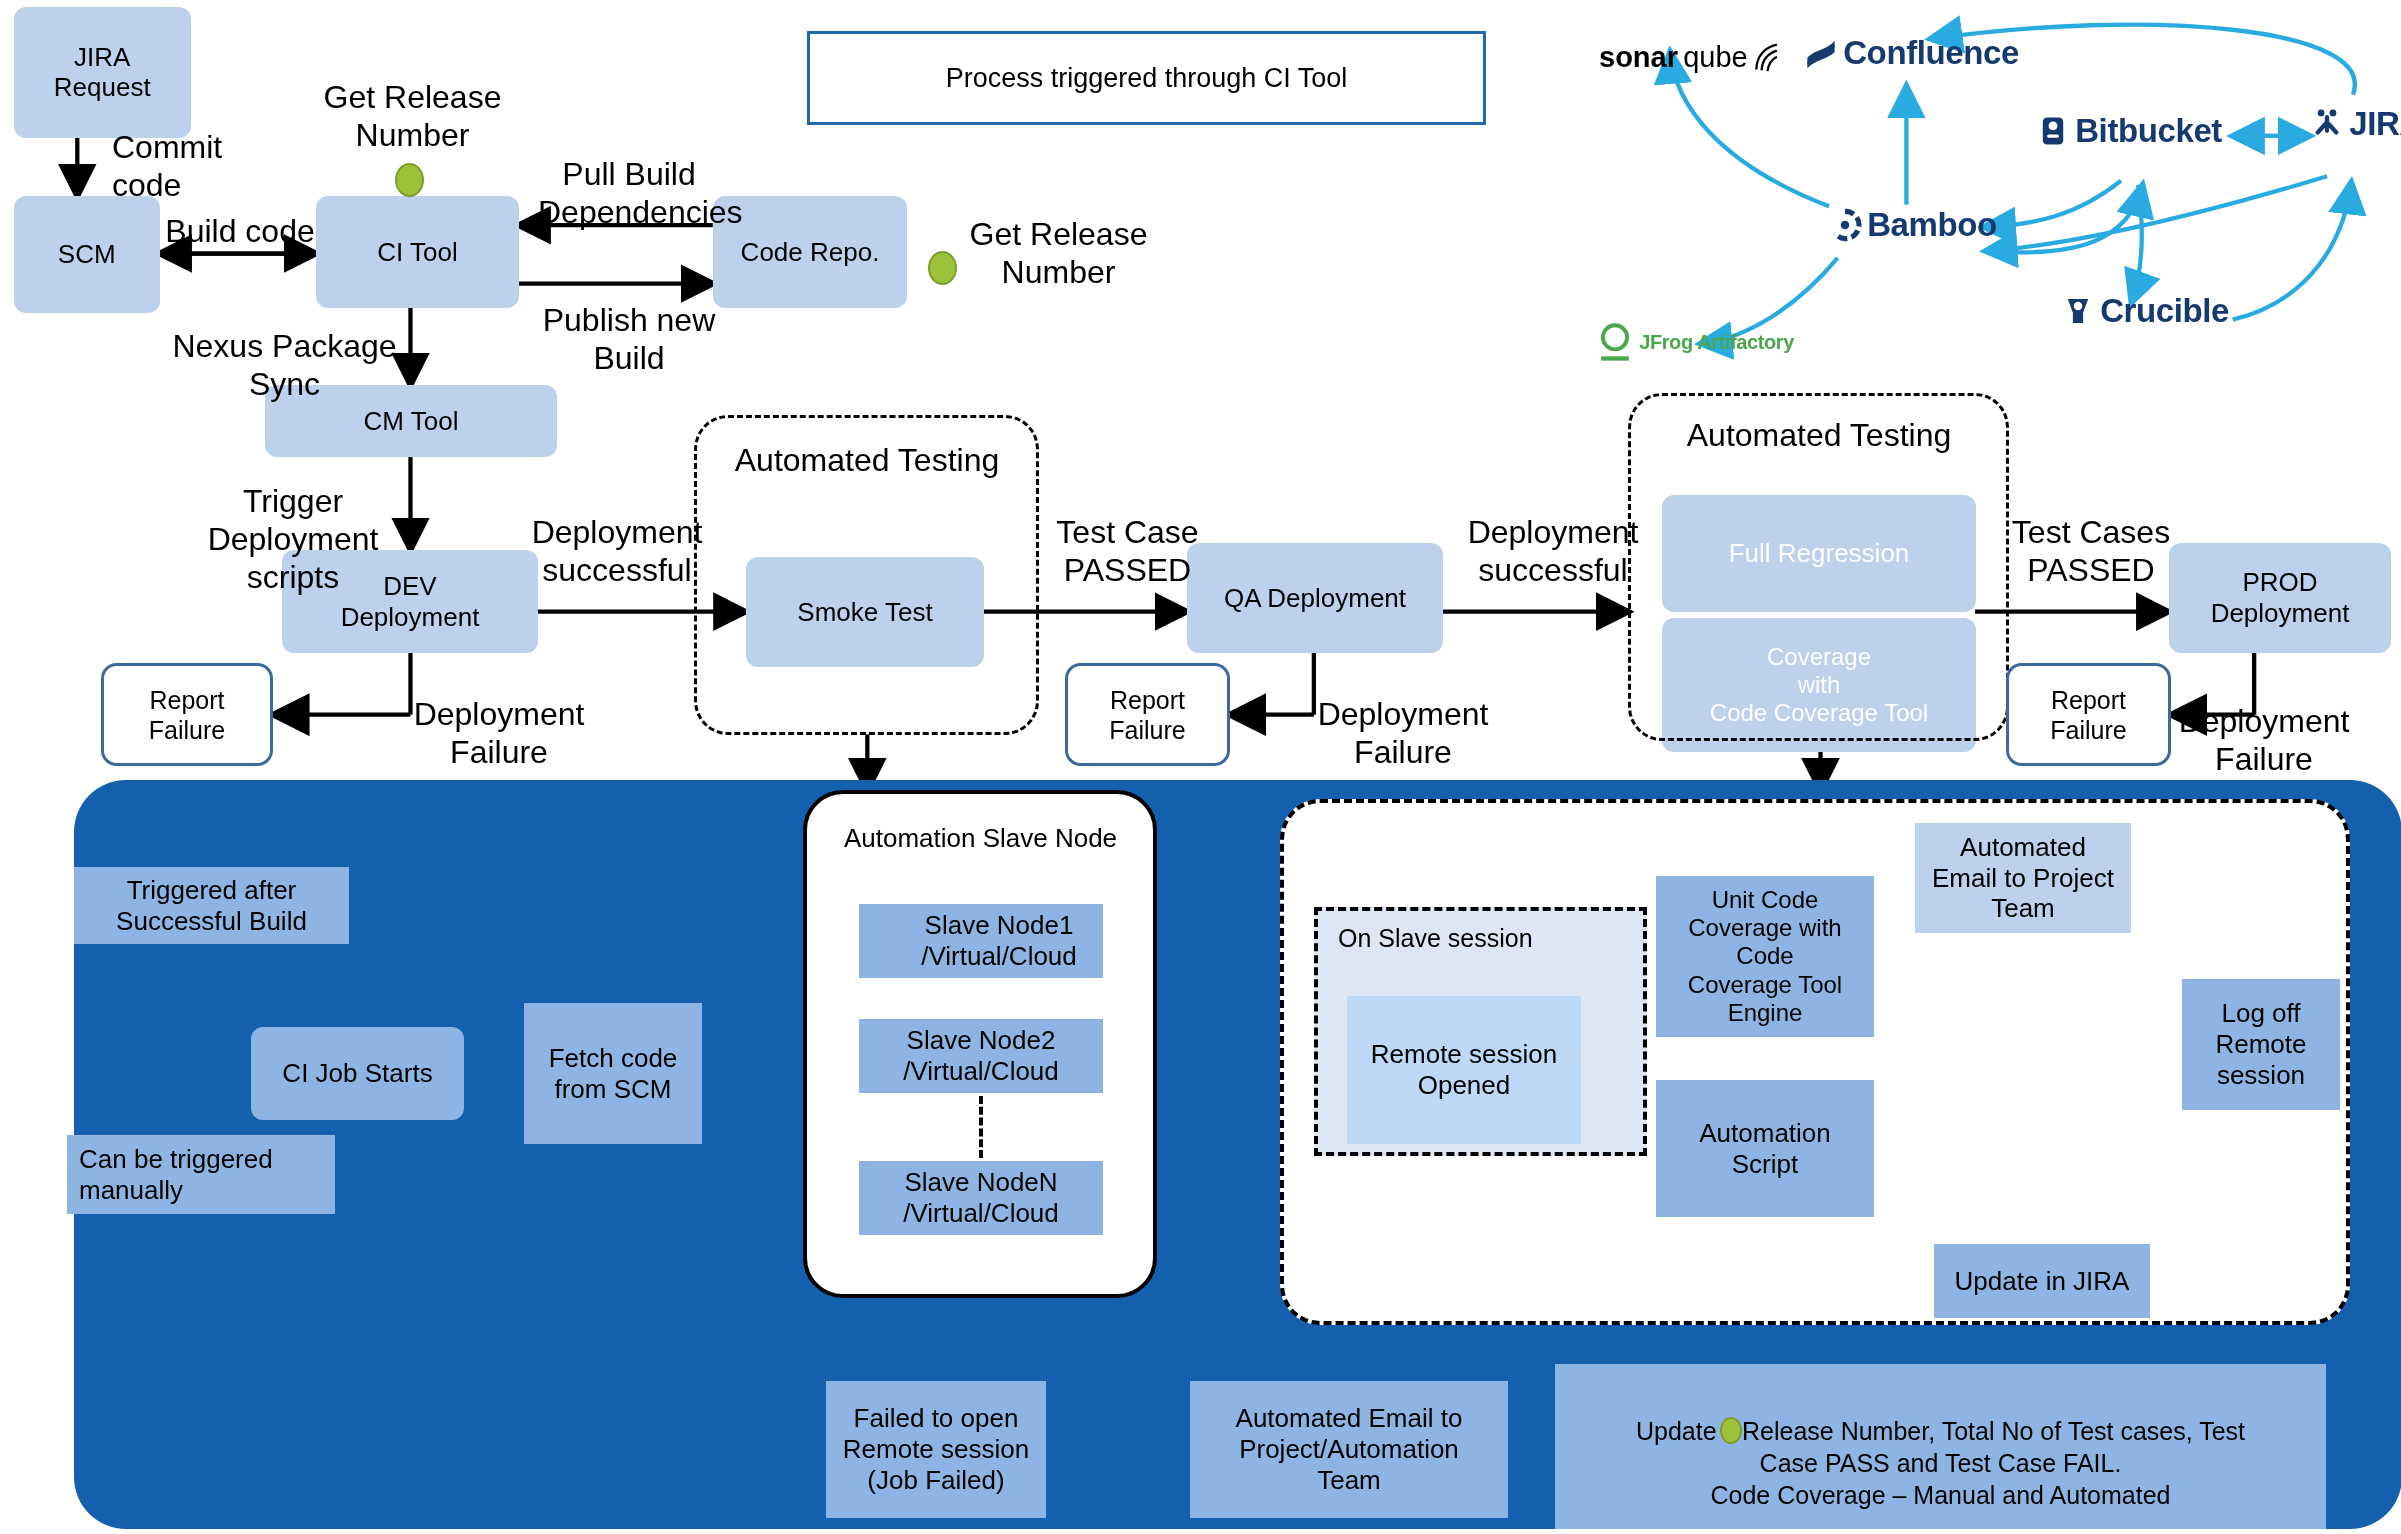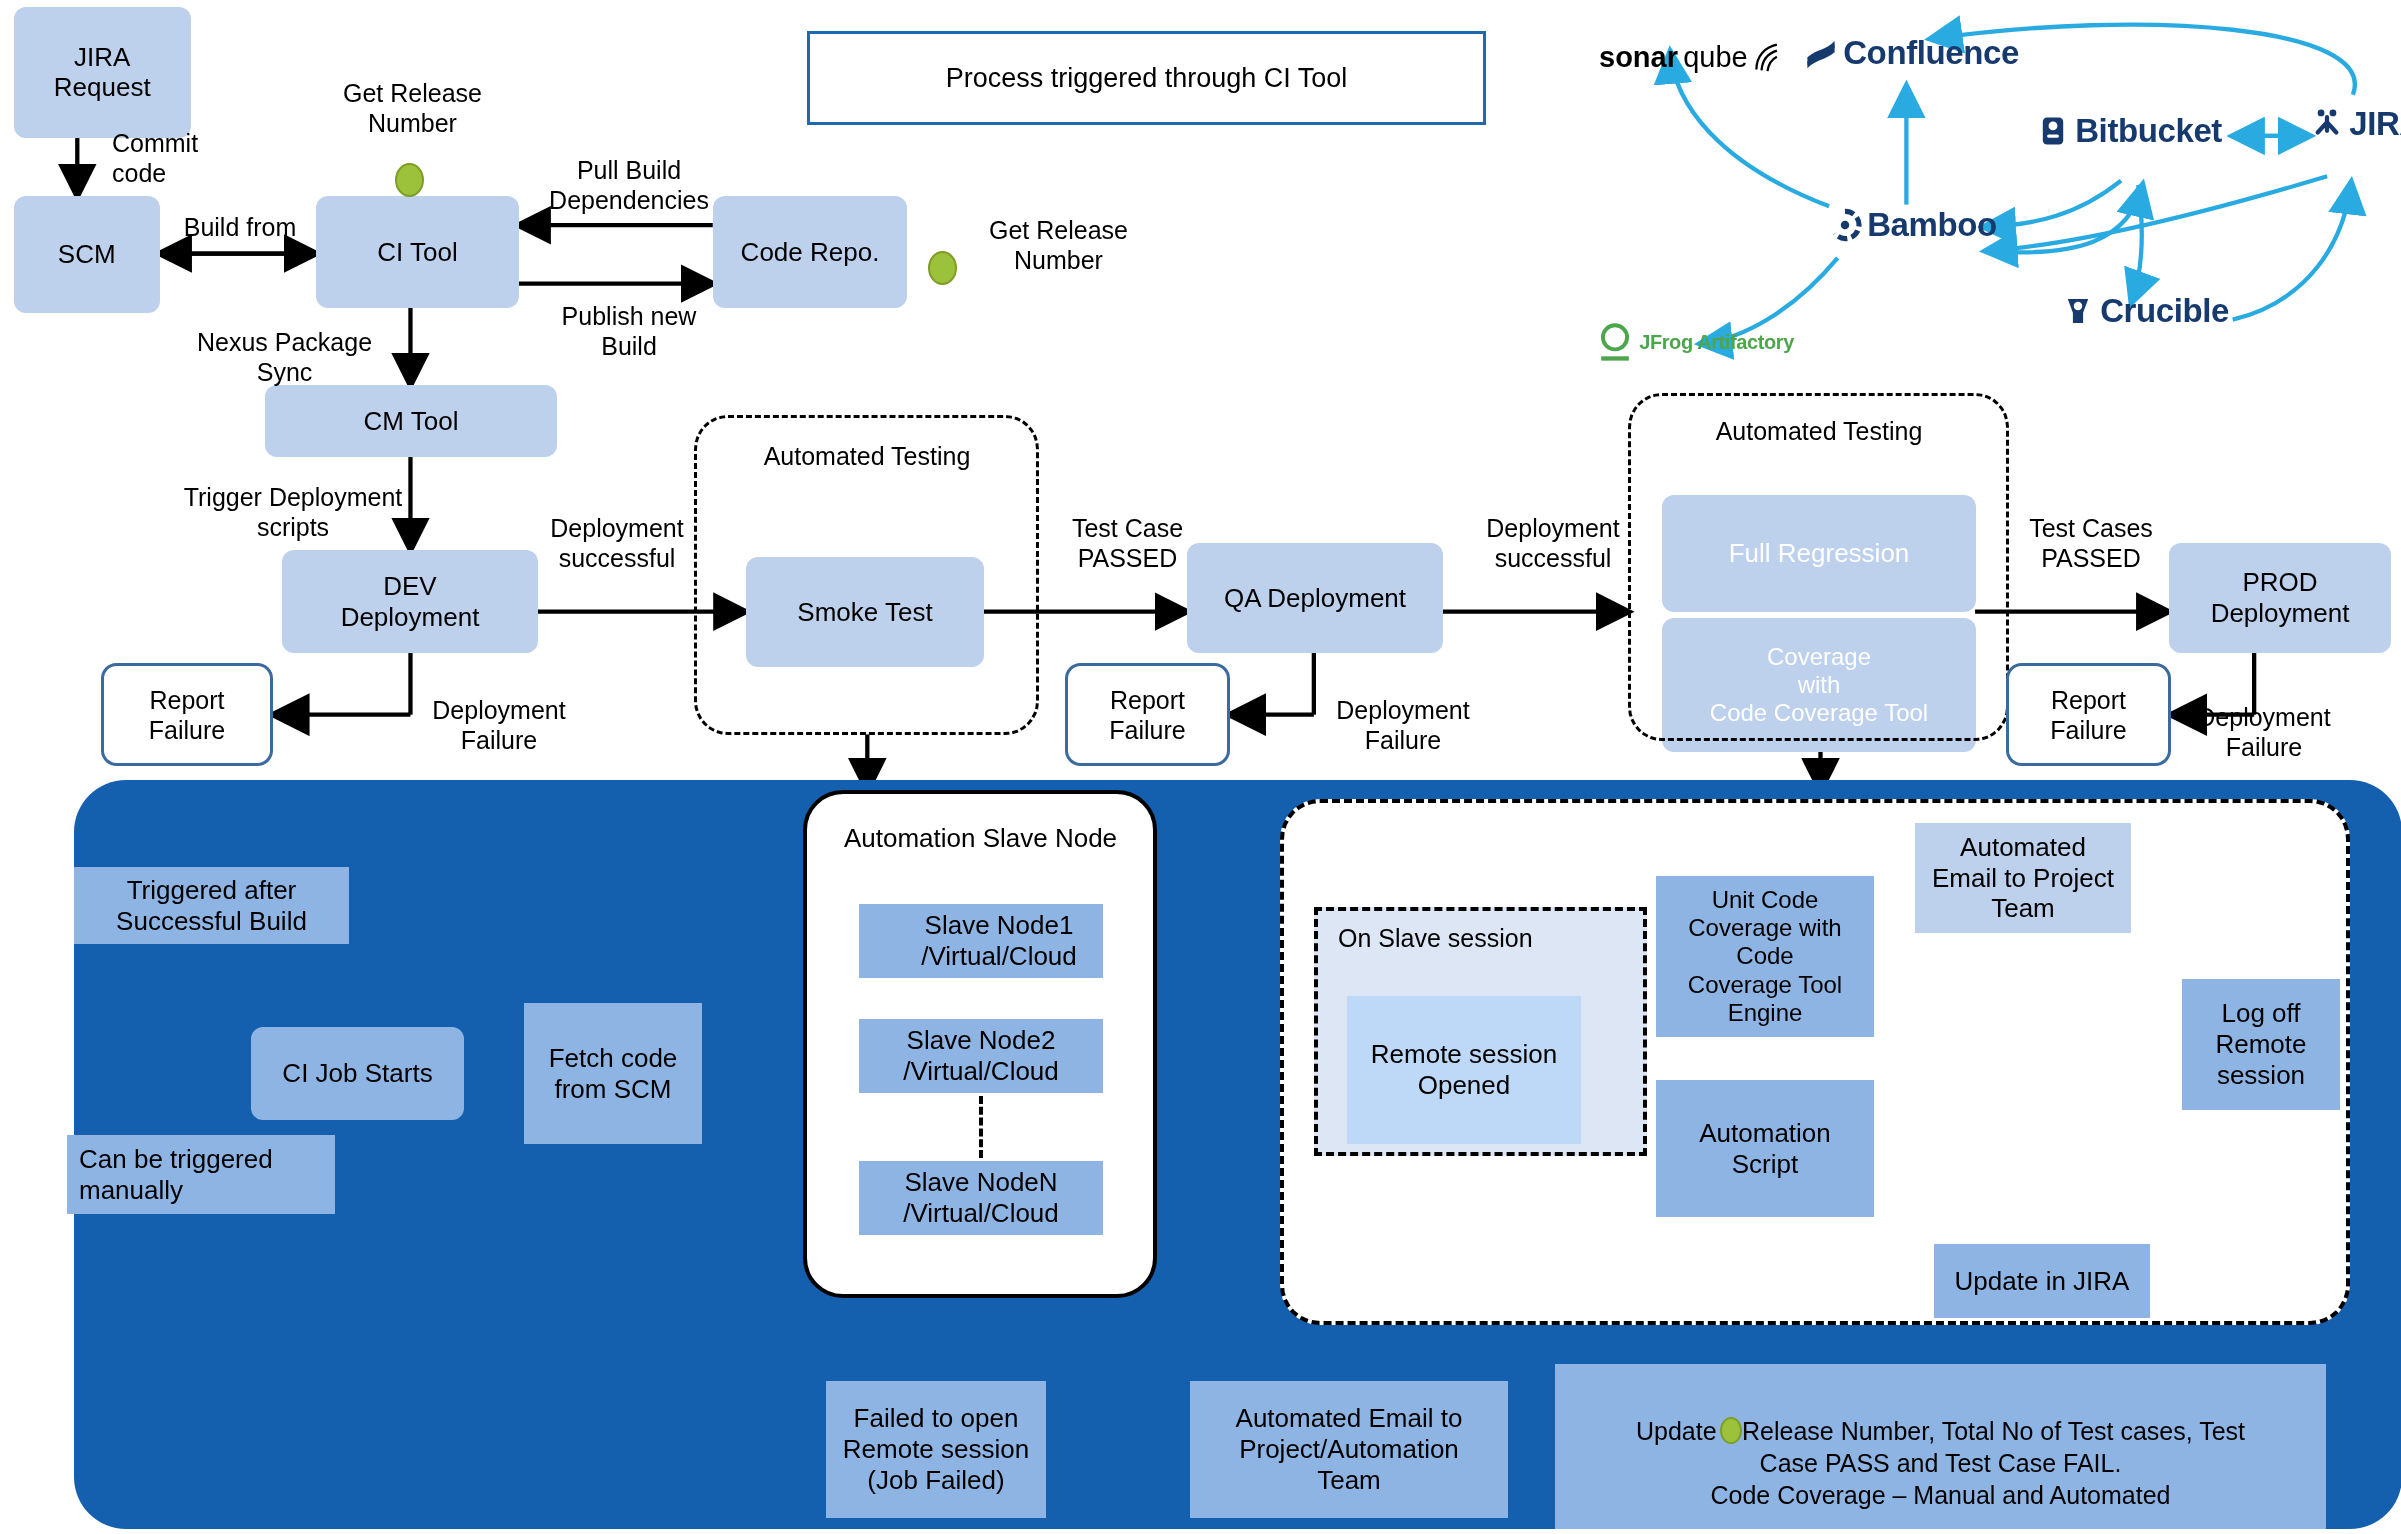--- a/index.html
+++ b/index.html
@@ -41,21 +41,21 @@
     position: absolute;
     background: #ffffff;
     border: 3.4px solid #1F69B0;
     display: flex; align-items: center; justify-content: center;
     font-size: 27px; color: #000;
   }
 
   
   .lbl {
     position: absolute;
-    font-size: 25px;
+    font-size: 32px;
     line-height: 1.18;
     color: #000;
     white-space: pre-line;
     text-align: center;
   }
   .lbl.left { text-align: left; }
 
   
   .dashed {
     position: absolute;
@@ -261,21 +261,21 @@
   <div class="report" style="left:1065px; top:663px; width:165px; height:103px;">Report
 Failure</div>
   <div class="report" style="left:2006px; top:663px; width:165px; height:103px;">Report
 Failure</div>
 
   <div class="green-dot" style="left:395px; top:163px; width:29px; height:34px;"></div>
   <div class="green-dot" style="left:928px; top:251px; width:29px; height:34px;"></div>
 
   <div class="lbl left" style="left:112px; top:129px; width:189px;">Commit
 code</div>
-  <div class="lbl" style="left:156px; top:213px; width:168px;">Build from</div>
+  <div class="lbl" style="left:156px; top:213px; width:168px;">Build code</div>
   <div class="lbl" style="left:538px; top:156px; width:182px;">Pull Build
 Dependencies</div>
   <div class="lbl" style="left:538px; top:302px; width:182px;">Publish new
 Build</div>
   <div class="lbl" style="left:318px; top:79px; width:189px;">Get Release
 Number</div>
   <div class="lbl" style="left:964px; top:216px; width:189px;">Get Release
 Number</div>
   <div class="lbl" style="left:172px; top:328px; width:225px;">Nexus Package
 Sync</div>

